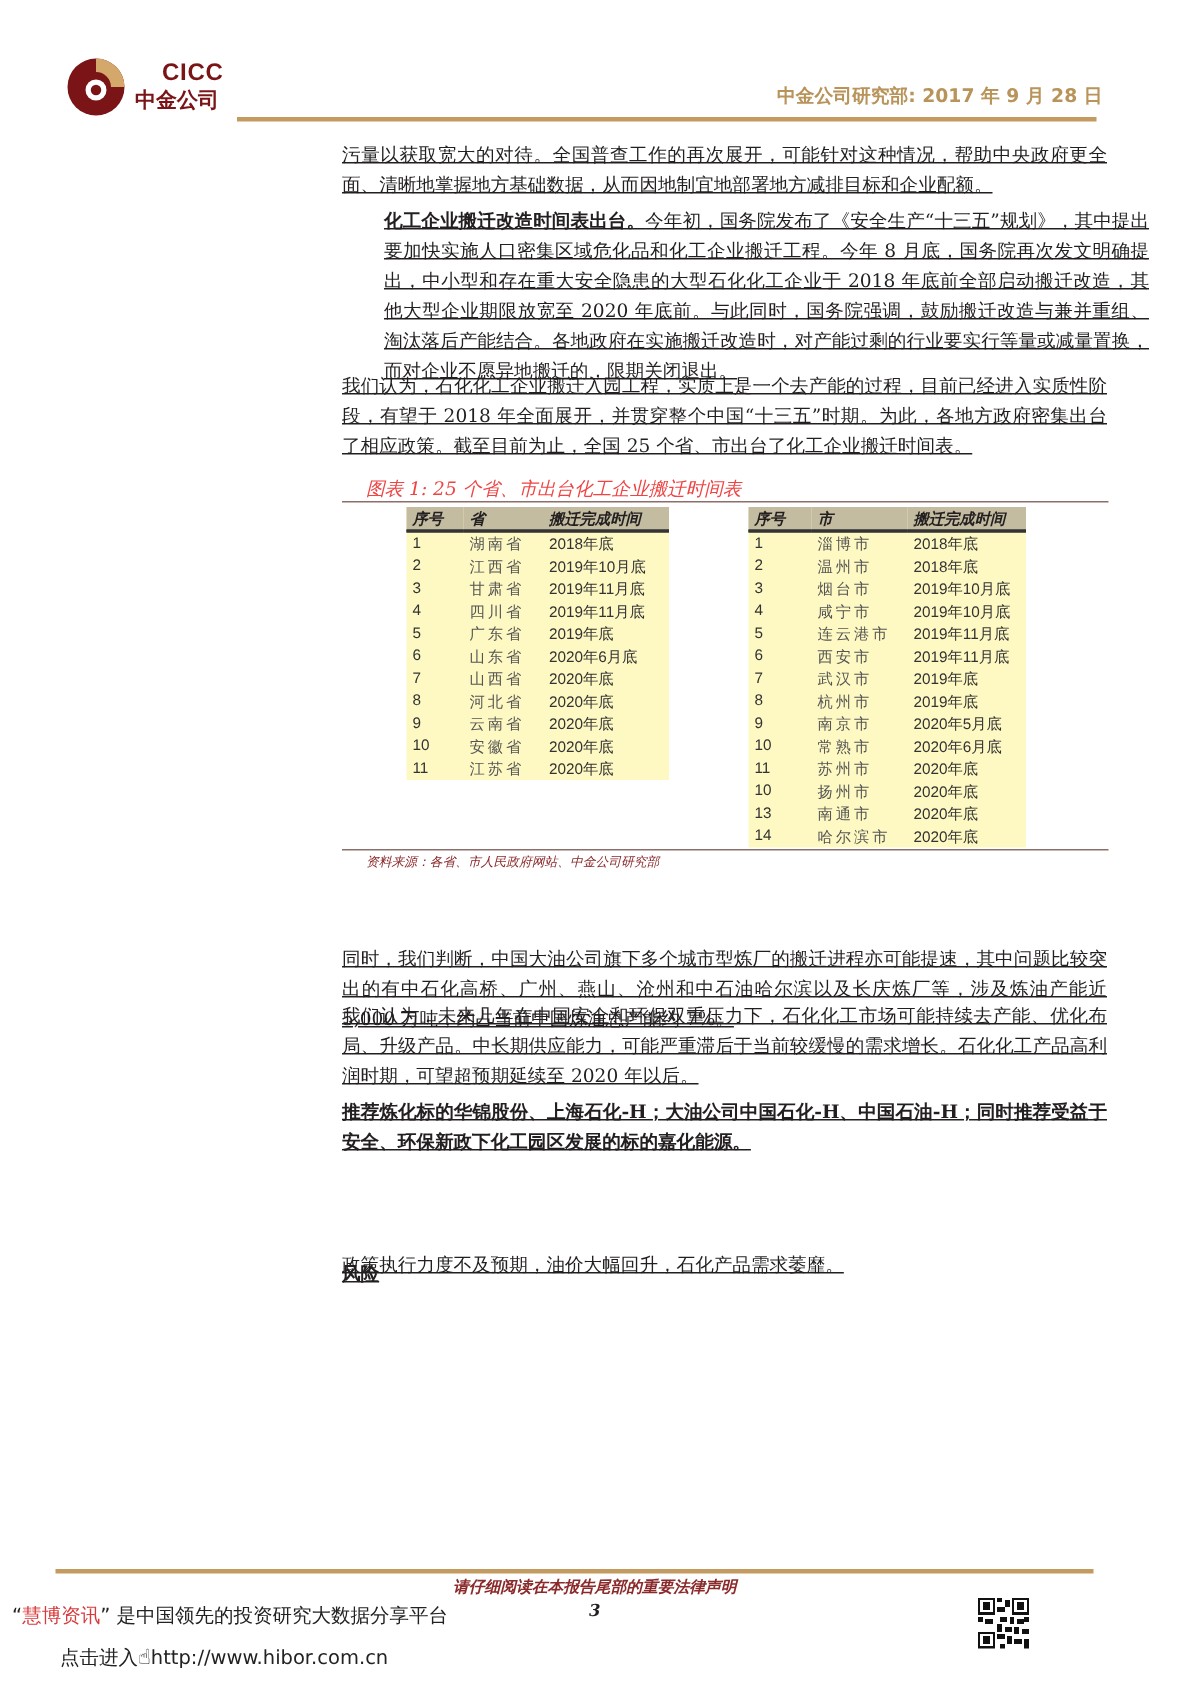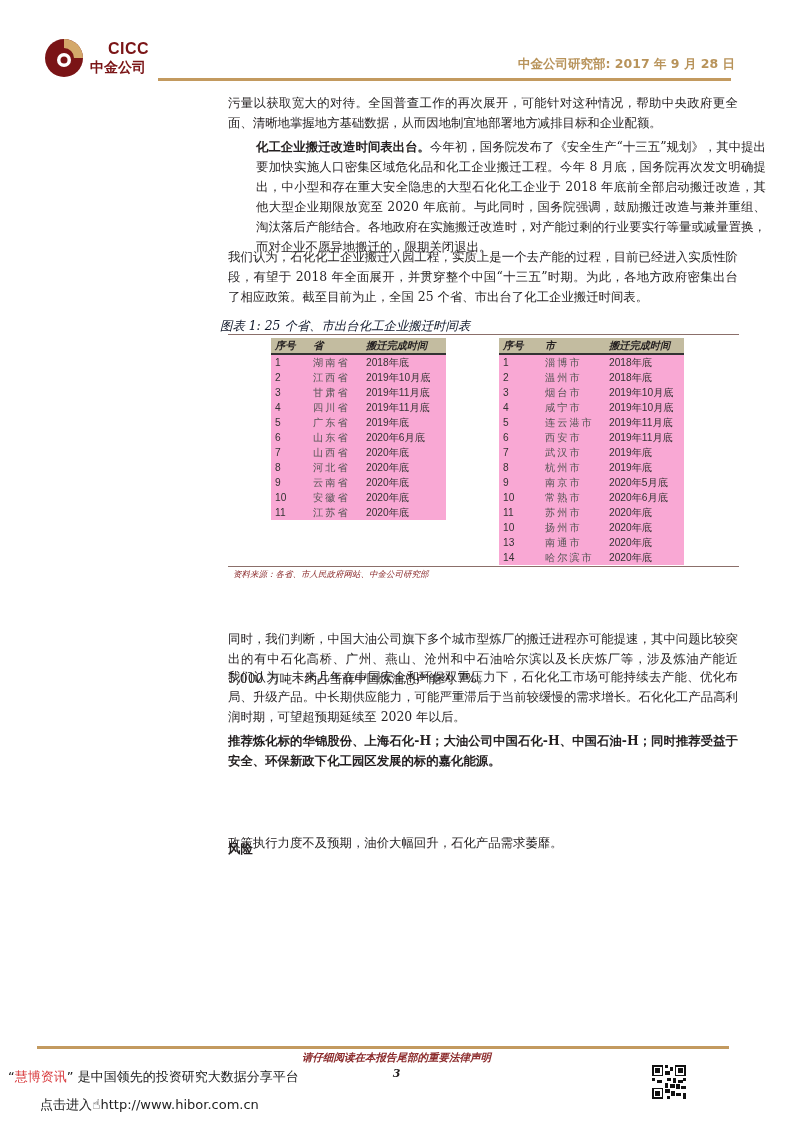--- a/index.html
+++ b/index.html
@@ -12,30 +12,30 @@
 
   
   #logo { left: 44px; top: 38px; width: 120px; height: 44px; }
   #logo-mark { position: absolute; left: 0; top: 0; width: 40px; height: 40px; }
   #logo-en { position: absolute; left: 64px; top: 2px; font-family: "Liberation Sans", sans-serif; font-weight: bold; font-size: 16px; color: #7a1416; letter-spacing: 0.5px; line-height: 18px; }
   #logo-cn { position: absolute; left: 46px; top: 20px; font-family: "DejaVu Sans", sans-serif; font-weight: bold; font-size: 14px; color: #7a1416; line-height: 18px; }
   #header-date { right: 58px; top: 56px; font-family: "DejaVu Sans", sans-serif; font-size: 12.5px; font-weight: bold; color: #b8935a; }
   #header-rule { left: 158px; top: 78px; width: 573px; height: 3px; background: #c39a5f; }
 
   
-  .para { position: absolute; left: 228px; width: 510px; font-size: 12.4px; line-height: 20px; text-align: justify; color: #231f20; }
+  .para { position: absolute; left: 228px; width: 510px; font-size: 12.4px; line-height: 20px; text-align: justify; color: #231f20; text-decoration: underline; }
   .bold { font-weight: bold; }
 
-  #fig-title { left: 220px; top: 318px; font-size: 12.4px; font-style: italic; color: #0f172a; }
+  #fig-title { left: 244px; top: 318px; font-size: 12.4px; font-style: italic; color: #ef4444; }
   #fig-rule-top { left: 228px; top: 334px; width: 511px; height: 1px; background: #8b6f6a; }
   #fig-rule-bottom { left: 228px; top: 566px; width: 511px; height: 1px; background: #8b6f6a; }
-  #fig-source { left: 233px; top: 569px; font-size: 8.5px; font-style: italic; color: #8b2a2b; }
-
-  
-  table.tbl { position: absolute; border-collapse: collapse; background: #f9a8d4; font-size: 10.2px; }
+  #fig-source { left: 244px; top: 569px; font-size: 8.5px; font-style: italic; color: #8b2a2b; }
+
+  
+  table.tbl { position: absolute; border-collapse: collapse; background: #fef9c3; font-size: 10.2px; }
   table.tbl th { background: #c3bca0; text-align: left; font-weight: bold; font-style: italic; height: 15px; padding: 0 4px; border-bottom: 2px solid #333; color: #231f20; }
   table.tbl td { height: 15px; padding: 0 4px; color: #333; white-space: nowrap; }
   table.tbl td.num, table.tbl td.date { font-family: "Liberation Sans", sans-serif; }
   table.tbl td.name { letter-spacing: 2px; color: #555; }
   #tbl-province { left: 271px; top: 338px; width: 175px; }
   #tbl-city { left: 499px; top: 338px; width: 185px; }
 
   
   #footer-rule { left: 37px; top: 1046px; width: 692px; height: 3px; background: #c39a5f; }
   #footer-notice { left: 0; width: 793px; top: 1051px; text-align: center; font-size: 10.5px; font-style: italic; font-weight: bold; color: #8b2a2b; }

